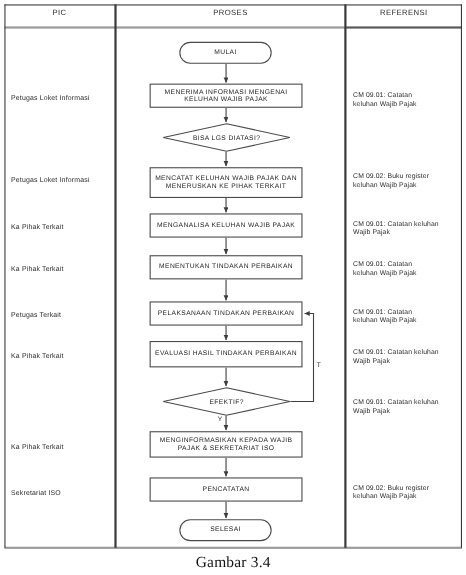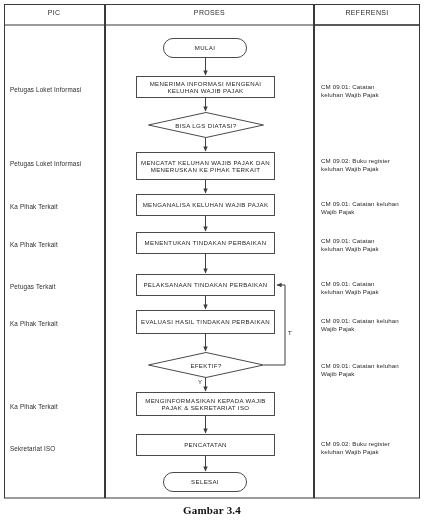--- a/index.html
+++ b/index.html
@@ -121,22 +121,22 @@
   }
 
   
   #caption {
     position: absolute;
     left: 0;
     top: 504px;
     width: 424px;
     text-align: center;
     font-family: "Liberation Serif", serif;
-    font-weight: bold;
-    font-size: 11px;
+    font-weight: normal;
+    font-size: 14px;
     color: #111111;
     letter-spacing: 0.2px;
   }
 </style>
 </head>
 <body>
 
 <div id="sheet">
 
   <div class="frame-line h-line" style="left:4px; top:4px; width:416px;"></div>

